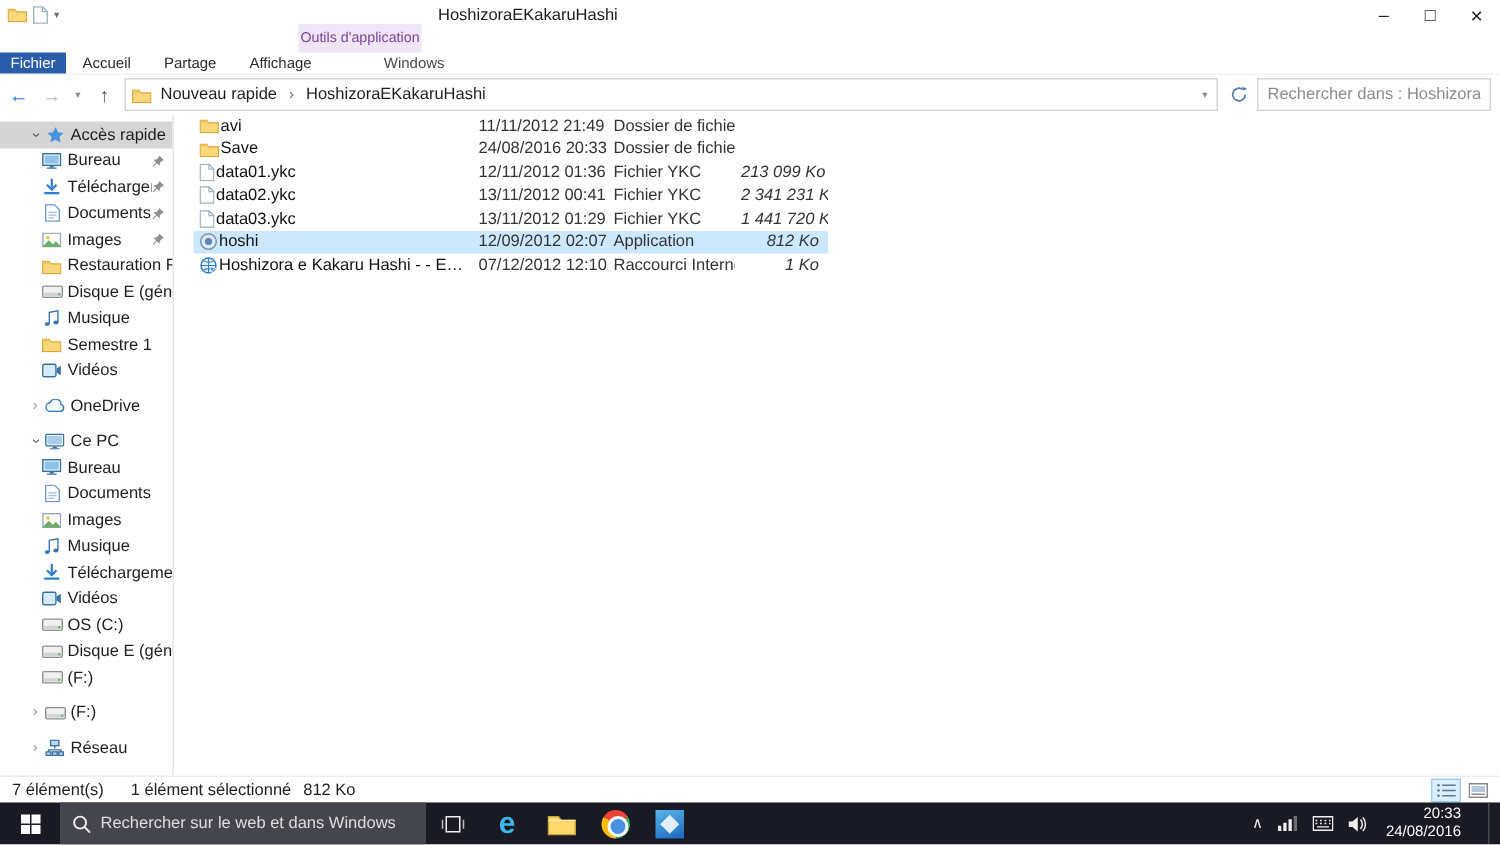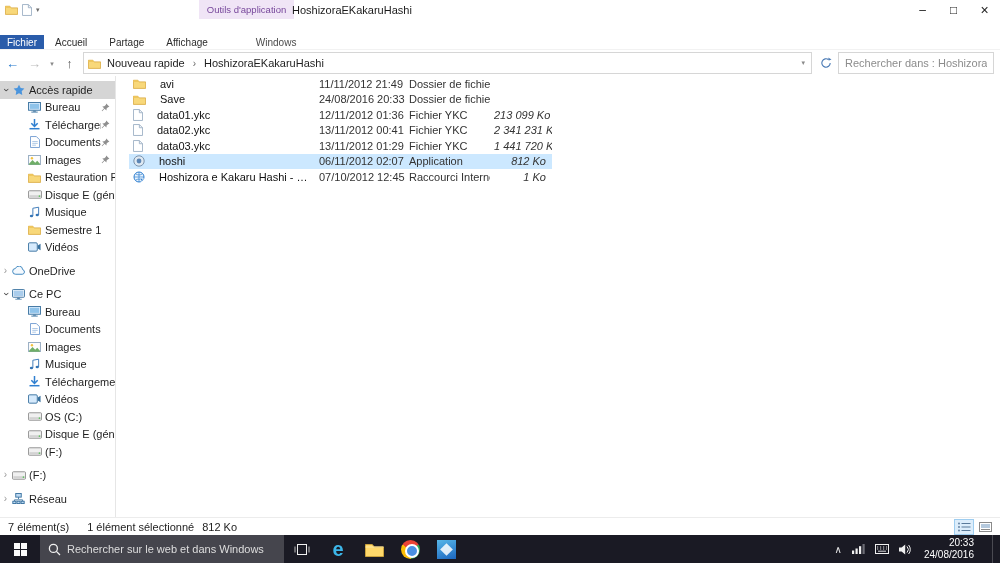--- a/index.html
+++ b/index.html
@@ -6,21 +6,21 @@
   html,body { width:1000px; height:563px; overflow:hidden; }
   body { font-family:"Liberation Sans","DejaVu Sans",sans-serif; font-size:11px; color:#1e1e1e; background:#fff; }
   .screen { width:1000px; height:563px; display:flex; flex-direction:column; }
   .window { flex:1; min-height:0; display:flex; flex-direction:column; background:#fff; }
 
   
   .titlebar { height:19px; display:flex; align-items:center; position:relative; background:#fff; flex:none; }
   .tb-icons { display:flex; align-items:center; gap:4px; padding-left:5px; }
   .qat-ic { display:flex; align-items:center; }
   .qat-caret { font-size:7px; color:#6a6a6a; }
-  .context-tab { position:absolute; left:199px; top:0; width:95px; height:19px;
+  .context-tab { position:absolute; left:199px; top:16px; width:82px; height:19px;
      background:var(--context-tab-bg,#f0e5f6); color:var(--context-tab-text,#77479b);
      display:flex; align-items:center; justify-content:center; font-size:9.5px; white-space:nowrap; overflow:hidden; }
   .tb-title { position:absolute; left:292px; top:0; height:19px; display:flex; align-items:center; font-size:11px; color:#1a1a1a; }
   .tb-controls { margin-left:auto; display:flex; height:100%; }
   .tb-btn { width:31px; display:flex; align-items:center; justify-content:center; font-size:12px; color:#222; }
   .tb-btn.close { font-size:14px; }
 
   
   .menubar { height:15px; display:flex; align-items:stretch; background:#fff; font-size:10px; border-bottom:1px solid #f2f2f2; flex:none;margin-top:16px; }
   .file-tab { background:var(--file-tab-bg,#2a5caa); color:#fff; padding:0 7px; display:flex; align-items:center; }
@@ -42,41 +42,41 @@
   .search-box { width:156px; height:22px; border:1px solid #d6d6d6; background:#fff; display:flex; align-items:center; }
   .search-box input { border:0; outline:0; width:100%; height:100%; padding:0 6px; font:inherit; background:transparent; color:#555; }
   .search-box input::placeholder { color:#8c8c8c; opacity:1; }
 
   
   .content { flex:1; display:flex; min-height:0; }
   .sidebar { width:116px; border-right:1px solid #e6e6e6; padding-top:5px; overflow:hidden; flex:none; }
   .side-row { height:17.5px; display:flex; align-items:center; cursor:default; }
   .side-row.gap { margin-top:6px; }
   .side-row.sel { background:var(--sidebar-selected-bg,#d5d5d5); }
-  .side-row.lvl0 { padding-left:0; }
+  .side-row.lvl0 { padding-left:18px; }
   .side-row.lvl1 { padding-left:16px; }
   .expander { width:11px; flex:none; font-size:10px; color:#9a9a9a; display:flex; justify-content:center; line-height:1; }
   .expander.open { transform:rotate(90deg); color:#444; }
   .sicon { width:15px; flex:none; display:flex; justify-content:center; margin-right:3px; }
   .slabel { white-space:nowrap; overflow:hidden; min-width:0; }
   .pin { margin-left:auto; padding-right:5px; flex:none; display:flex; }
 
   .main { flex:1; position:relative; overflow:hidden; display:flex; flex-direction:column; background:#fff; }
   .col-headers { height:21px; margin-top:2px; display:flex; padding-left:13px; align-items:flex-end; color:#454545; position:relative; flex:none; }
   .col { padding:2px 6px 4px 4px; border-right:1px solid #f0f0f0; white-space:nowrap; }
   .col.name { width:186px; position:relative; }
   .col.mod  { width:90px; }
   .col.type { width:85px; }
   .col.size { width:62px; }
   .sort-caret { position:absolute; top:-4px; left:50%; transform:translateX(-50%); color:#9a9a9a; font-size:7px; line-height:1; }
   .rows { flex:1; }
   .frow { height:15.5px; display:flex; align-items:center; margin-left:13px; width:423px; }
   .frow.sel { background:var(--selection-bg,#cce8ff); }
   .fc { padding:0 6px 0 4px; white-space:nowrap; overflow:hidden; }
-  .fc.name { width:186px; display:flex; align-items:center; gap:14px; color:#111; }
+  .fc.name { width:186px; display:flex; align-items:center; gap:1px; color:#111; }
   .ficon { flex:none; display:flex; }
   .ftext { white-space:nowrap; overflow:hidden; text-overflow:ellipsis; min-width:0; }
   .fc.mod  { width:90px; color:#333; }
   .fc.type { width:85px; color:#333; }
   .fc.size { width:62px; text-align:right; color:#333;font-style:italic; }
 
   
   .statusbar { height:18px; border-top:1px solid #ececec; display:flex; align-items:center; padding-left:8px; background:#fff; flex:none; }
   .sb-gap1 { width:18px; }
   .sb-gap2 { width:8px; }
@@ -518,36 +518,36 @@
             <div class="frow sel">
               <span class="fc name">
                 <span class="ficon">
                   <svg width="12" height="12" viewBox="0 0 12 12">
                     <circle cx="6" cy="6" r="5.2" fill="#dfe9f2" stroke="#7a93ad"></circle>
                     <circle cx="6" cy="6" r="2.4" fill="#5c86b5"></circle>
                   </svg>
                 </span>
                 <span class="ftext">hoshi</span>
               </span>
-              <span class="fc mod">06/11/2012 02:07</span>
+              <span class="fc mod">12/09/2012 02:07</span>
               <span class="fc type">Application</span>
               <span class="fc size">812 Ko</span>
             </div>
             <div class="frow">
               <span class="fc name">
                 <span class="ficon">
                   <svg width="12" height="12" viewBox="0 0 12 12">
                     <circle cx="6" cy="6" r="5" fill="#eaf4fd" stroke="#2f7fd0"></circle>
                     <path d="M1 6h10M6 1v10M2.5 2.8c2 1.5 5 1.5 7 0M2.5 9.2c2-1.5 5-1.5 7 0" fill="none" stroke="#2f7fd0" stroke-width=".7"></path>
                     <path d="M7 7l4 1-1.8.8L8.4 11z" fill="#2f7fd0" stroke="#fff" stroke-width=".5"></path>
                   </svg>
                 </span>
                 <span class="ftext">Hoshizora e Kakaru Hashi -  - ErogeGame...</span>
               </span>
-              <span class="fc mod">07/10/2012 12:45</span>
+              <span class="fc mod">07/12/2012 12:10</span>
               <span class="fc type">Raccourci Internet</span>
               <span class="fc size">1 Ko</span>
             </div>
           </div>
       </div>
     </div>
 
     <div class="statusbar">
       <span>7 élément(s)</span>
       <span class="sb-gap1"></span>

